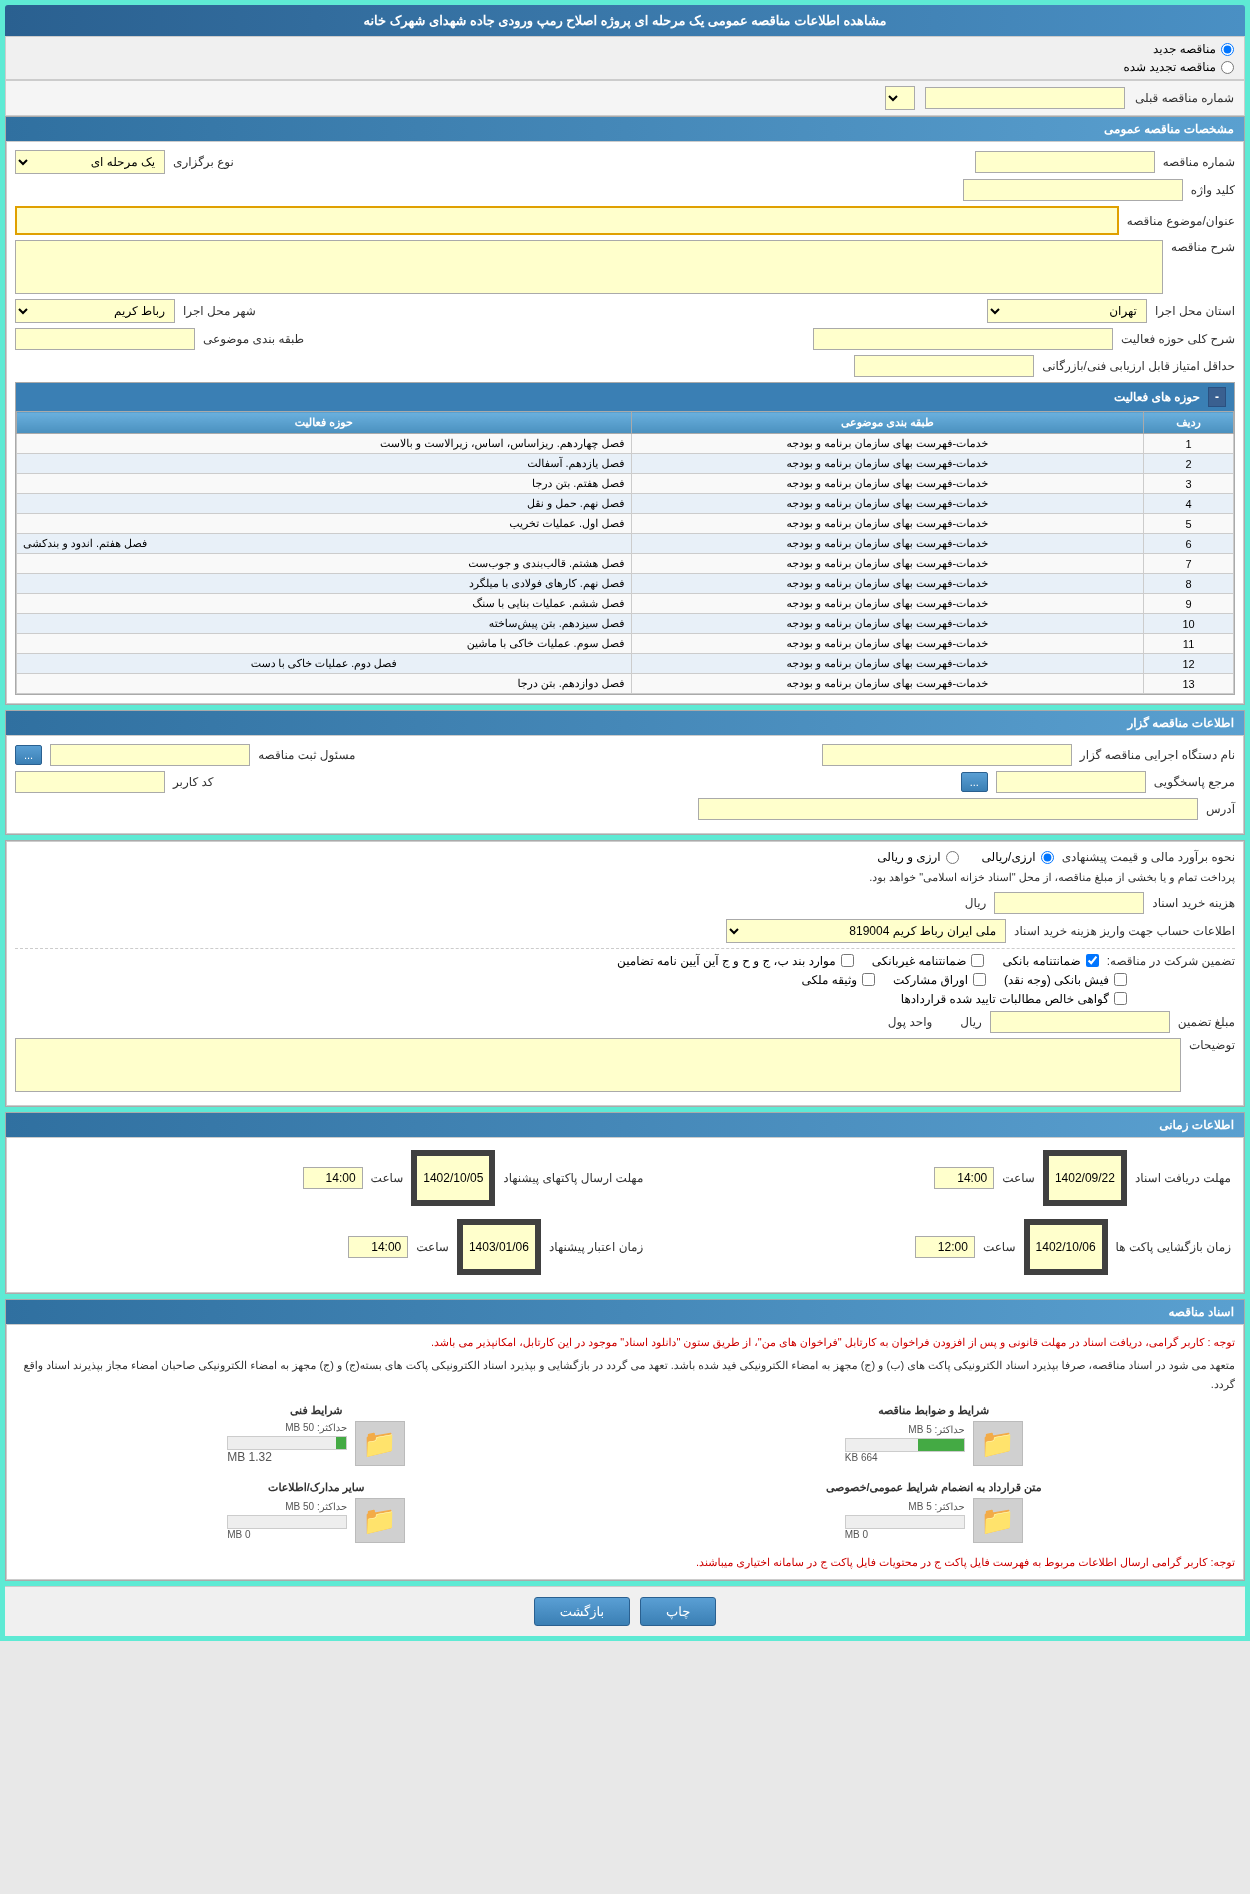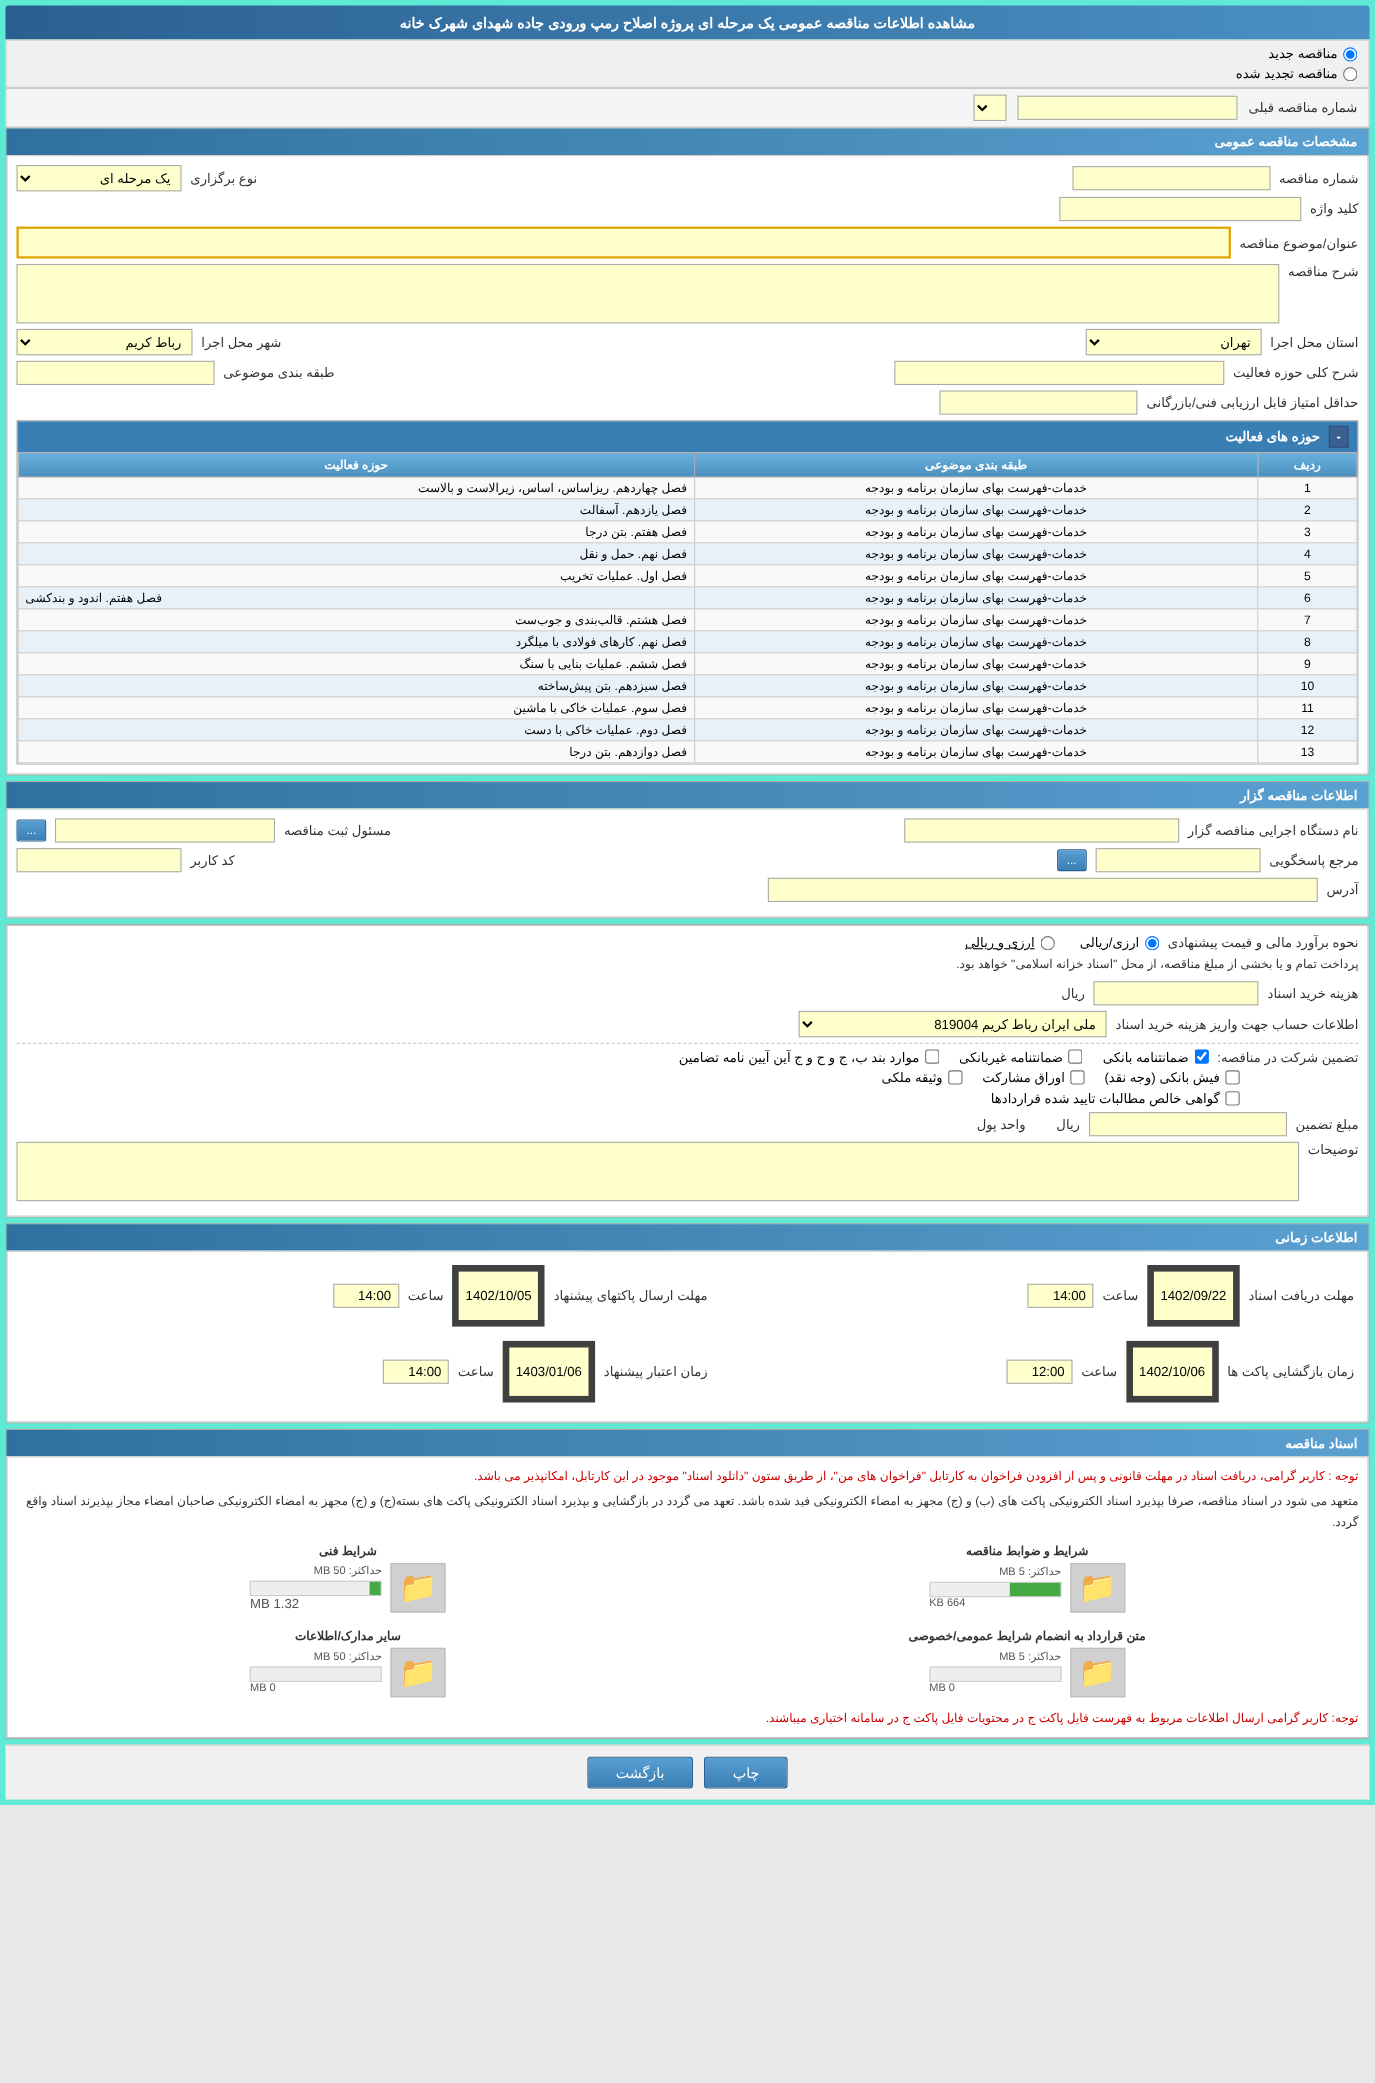--- a/index.html
+++ b/index.html
@@ -364,21 +364,21 @@
                 <td style="text-align:right;">فصل سیزدهم. بتن پیش‌ساخته</td>
               </tr>
               <tr>
                 <td>11</td>
                 <td>خدمات-فهرست بهای سازمان برنامه و بودجه</td>
                 <td style="text-align:right;padding-left:12px;">فصل سوم. عملیات خاکی با ماشین</td>
               </tr>
               <tr>
                 <td>12</td>
                 <td>خدمات-فهرست بهای سازمان برنامه و بودجه</td>
-                <td style="text-align:right;">فصل دوم. عملیات خاکی با دست</td>
+                <td style="text-align:center;font-family:Liberation Serif, serif;">فصل دوم. عملیات خاکی با دست</td>
               </tr>
               <tr>
                 <td>13</td>
                 <td>خدمات-فهرست بهای سازمان برنامه و بودجه</td>
                 <td style="text-align:right;">فصل دوازدهم. بتن درجا</td>
               </tr>
             </tbody>
         </table>
       </div>
     </div>
@@ -411,21 +411,21 @@
   </div>
 
   <div class="section-wrapper">
     <div class="section-body">
       <div class="form-row">
         <span class="form-label">نحوه برآورد مالی و قیمت پیشنهادی</span>
         <div class="checkbox-row">
           <input type="radio" name="estimate" checked="" style="">
           <span>ارزی/ریالی</span>
         </div>
-        <div class="checkbox-row" style="margin-right:15px;text-decoration:underline;">
+        <div class="checkbox-row" style="margin-right:15px;">
           <input type="radio" name="estimate" style="">
           <span>ارزی و ریالی</span>
         </div>
       </div>
       <div class="form-row">
         <p class="info-text">پرداخت تمام و یا بخشی از مبلغ مناقصه، از محل "اسناد خزانه اسلامی" خواهد بود.</p>
       </div>
       <div class="form-row">
         <span class="form-label">هزینه خرید اسناد</span>
         <input class="amount-input" style="width: 150px; text-align: left;">

